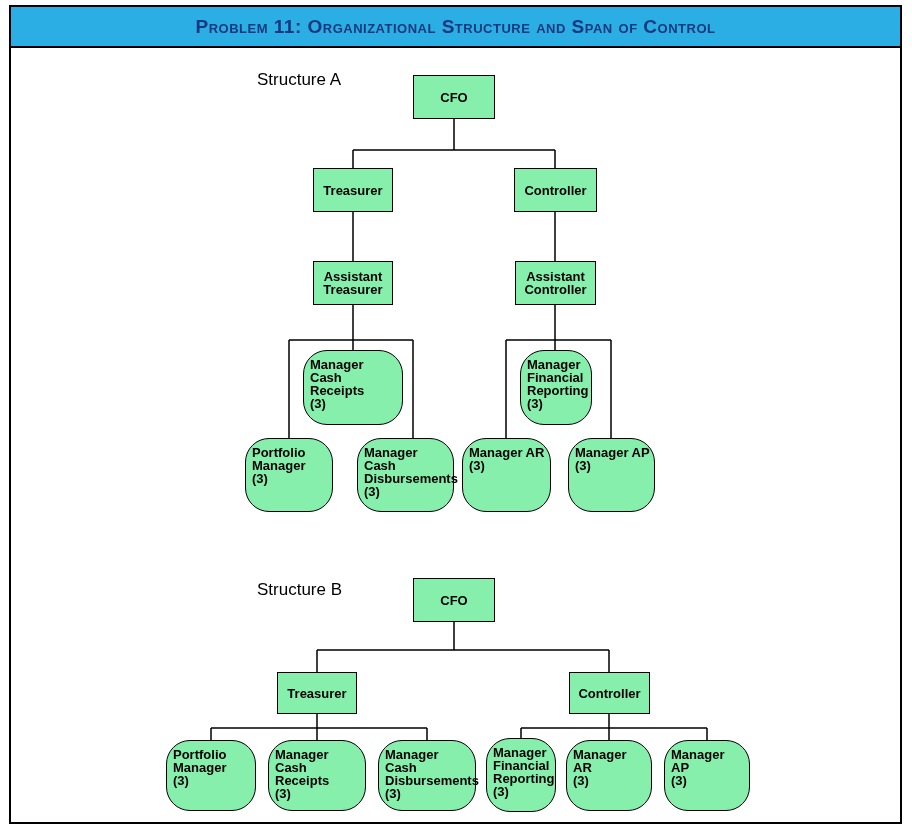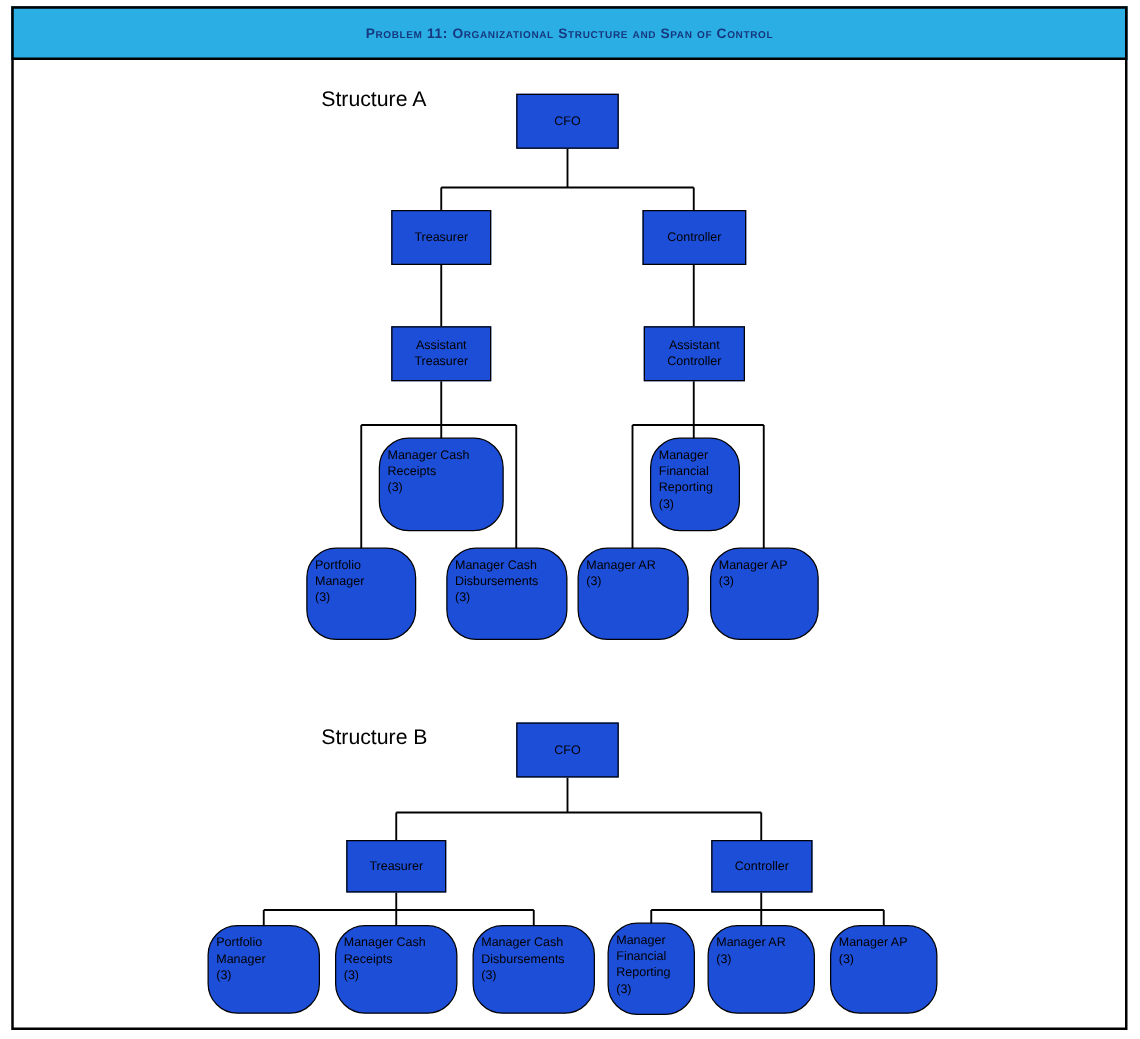--- a/index.html
+++ b/index.html
@@ -17,32 +17,33 @@
   }
   .banner {
     position: absolute; left: 9px; top: 5px; width: 893px; height: 43px;
     background: var(--banner-bg, #2aaee4);
     border: 2px solid #000;
     display: flex; align-items: center; justify-content: center;
   }
   .banner-title {
     font-variant: small-caps;
     font-weight: 700;
-    font-size: 11px;
+    font-size: 19px;
     letter-spacing: 0.5px;
     color: var(--banner-text, #17387f);
   }
   .connectors { position: absolute; left: 0; top: 0; pointer-events: none; }
   .node {
     position: absolute;
     border: 1px solid #000;
-    background: #1d4ed8;
-    font-size: 10px;
+    background: #86efac;
+    font-size: 13px;
     line-height: 13px;
     white-space: pre-line;
+    font-weight: bold;
   }
   .node.centered { display: flex; align-items: center; justify-content: center; text-align: center; }
   .node.detail { padding: 7px 4px 0 6px; text-align: left; border-radius: 24px; }
   .struct-label { position: absolute; font-size: 17px; }
 </style>
 </head>
 <body>
 
 <div class="frame"></div>
 

